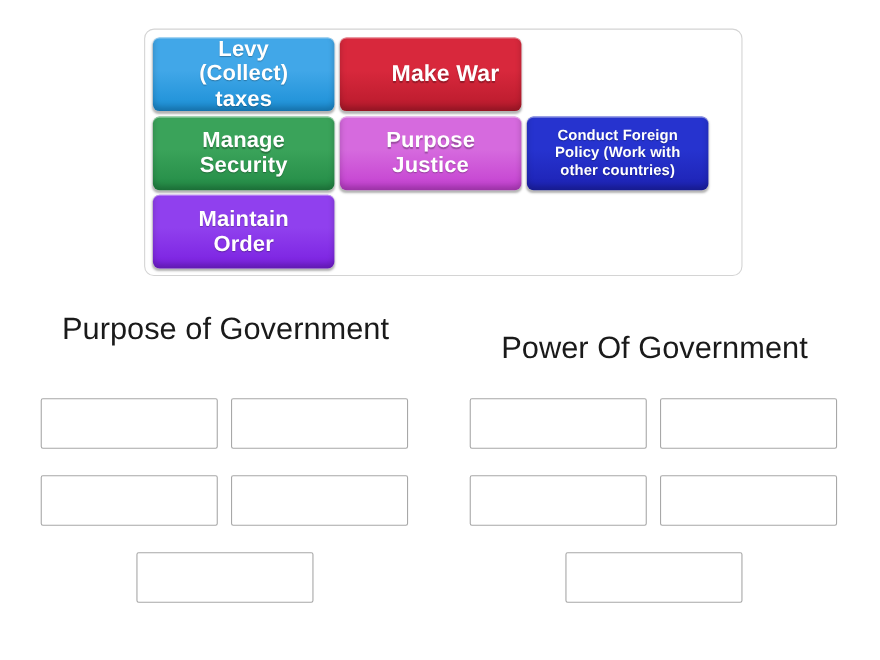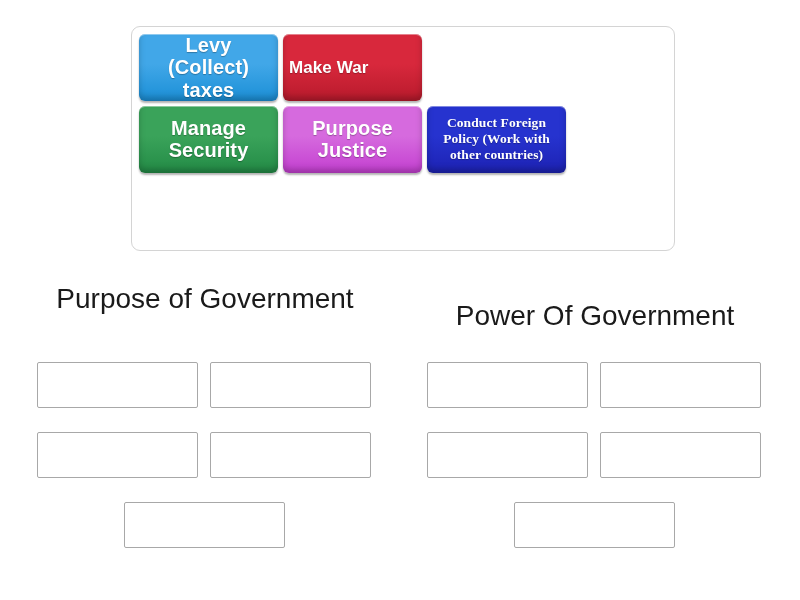--- a/index.html
+++ b/index.html
@@ -37,43 +37,43 @@
 
   .tile-row {
     display: flex;
     flex-direction: row;
     justify-content: flex-start;
     align-items: stretch;
     height: 67px;
   }
 
   .tile {
-    width: 139px;
+    width: 165px;
     height: 67px;
     margin-right: 5px;
     border-radius: 6px;
     display: flex;
     align-items: center;
-    justify-content: flex-start;
+    justify-content: flex-end;
     text-align: center;
     color: #ffffff;
     font-weight: bold;
     line-height: 1.12;
     letter-spacing: .1px;
-    padding: 2px 6px;
+    padding: 2px 20px;
     box-shadow:
       inset 0 1px 0 rgba(255,255,255,0.42),
       inset 0 -4px 6px rgba(0,0,0,0.22),
       0 2px 2px rgba(0,0,0,0.30);
     text-shadow: 0 1px 1px rgba(0,0,0,0.28);
     overflow: hidden;
   }
   .tile:last-child { margin-right: 0; }
 
-  .tile.sz-lg  { font-size: 17px; }
+  .tile.sz-lg  { font-size: 21px; }
   .tile.sz-md  { font-size: 20px; }
   .tile.sz-sm  { font-size: 13.5px; line-height: 1.18; }
 
   
   .heading {
     position: absolute;
     text-align: center;
     font-size: 28px;
     font-weight: normal;
     color: #1a1a1a;
@@ -123,26 +123,29 @@
       </div>
     </div>
 
     <div class="tile-row">
       <div class="tile sz-md" id="tile-1-0" style="background: linear-gradient(rgb(58, 163, 90) 0%, rgb(58, 163, 90) 45%, rgb(35, 139, 70) 100%);">
         <span>Manage Security</span>
       </div>
       <div class="tile sz-md" id="tile-1-1" style="background: linear-gradient(rgb(214, 106, 222) 0%, rgb(214, 106, 222) 45%, rgb(195, 63, 208) 100%);">
         <span>Purpose Justice</span>
       </div>
-      <div class="tile sz-sm" id="tile-1-2" style="background: linear-gradient(rgb(38, 51, 207) 0%, rgb(38, 51, 207) 45%, rgb(29, 34, 179) 100%); font-family: Liberation Serif, serif;">
+      <div class="tile sz-sm" id="tile-1-2" style="background: linear-gradient(rgb(38, 51, 207) 0%, rgb(38, 51, 207) 45%, rgb(29, 34, 179) 100%);">
         <span>Conduct Foreign Policy (Work with other countries)</span>
       </div>
     </div>
 
     <div class="tile-row">
+      <div class="tile sz-md" id="tile-2-2" style="background: linear-gradient(rgb(144, 64, 238) 0%, rgb(144, 64, 238) 45%, rgb(122, 32, 224) 100%);">
+        <span>Maintain Order</span>
+      </div>
     </div>
 
   </div>
 
   <div class="heading" id="heading-right">Power Of Government</div>
 
   <div class="heading" id="heading-left">Purpose of Government</div>
 
   <div class="dropzone" id="dz-l-1"></div>
   <div class="dropzone" id="dz-l-2"></div>

